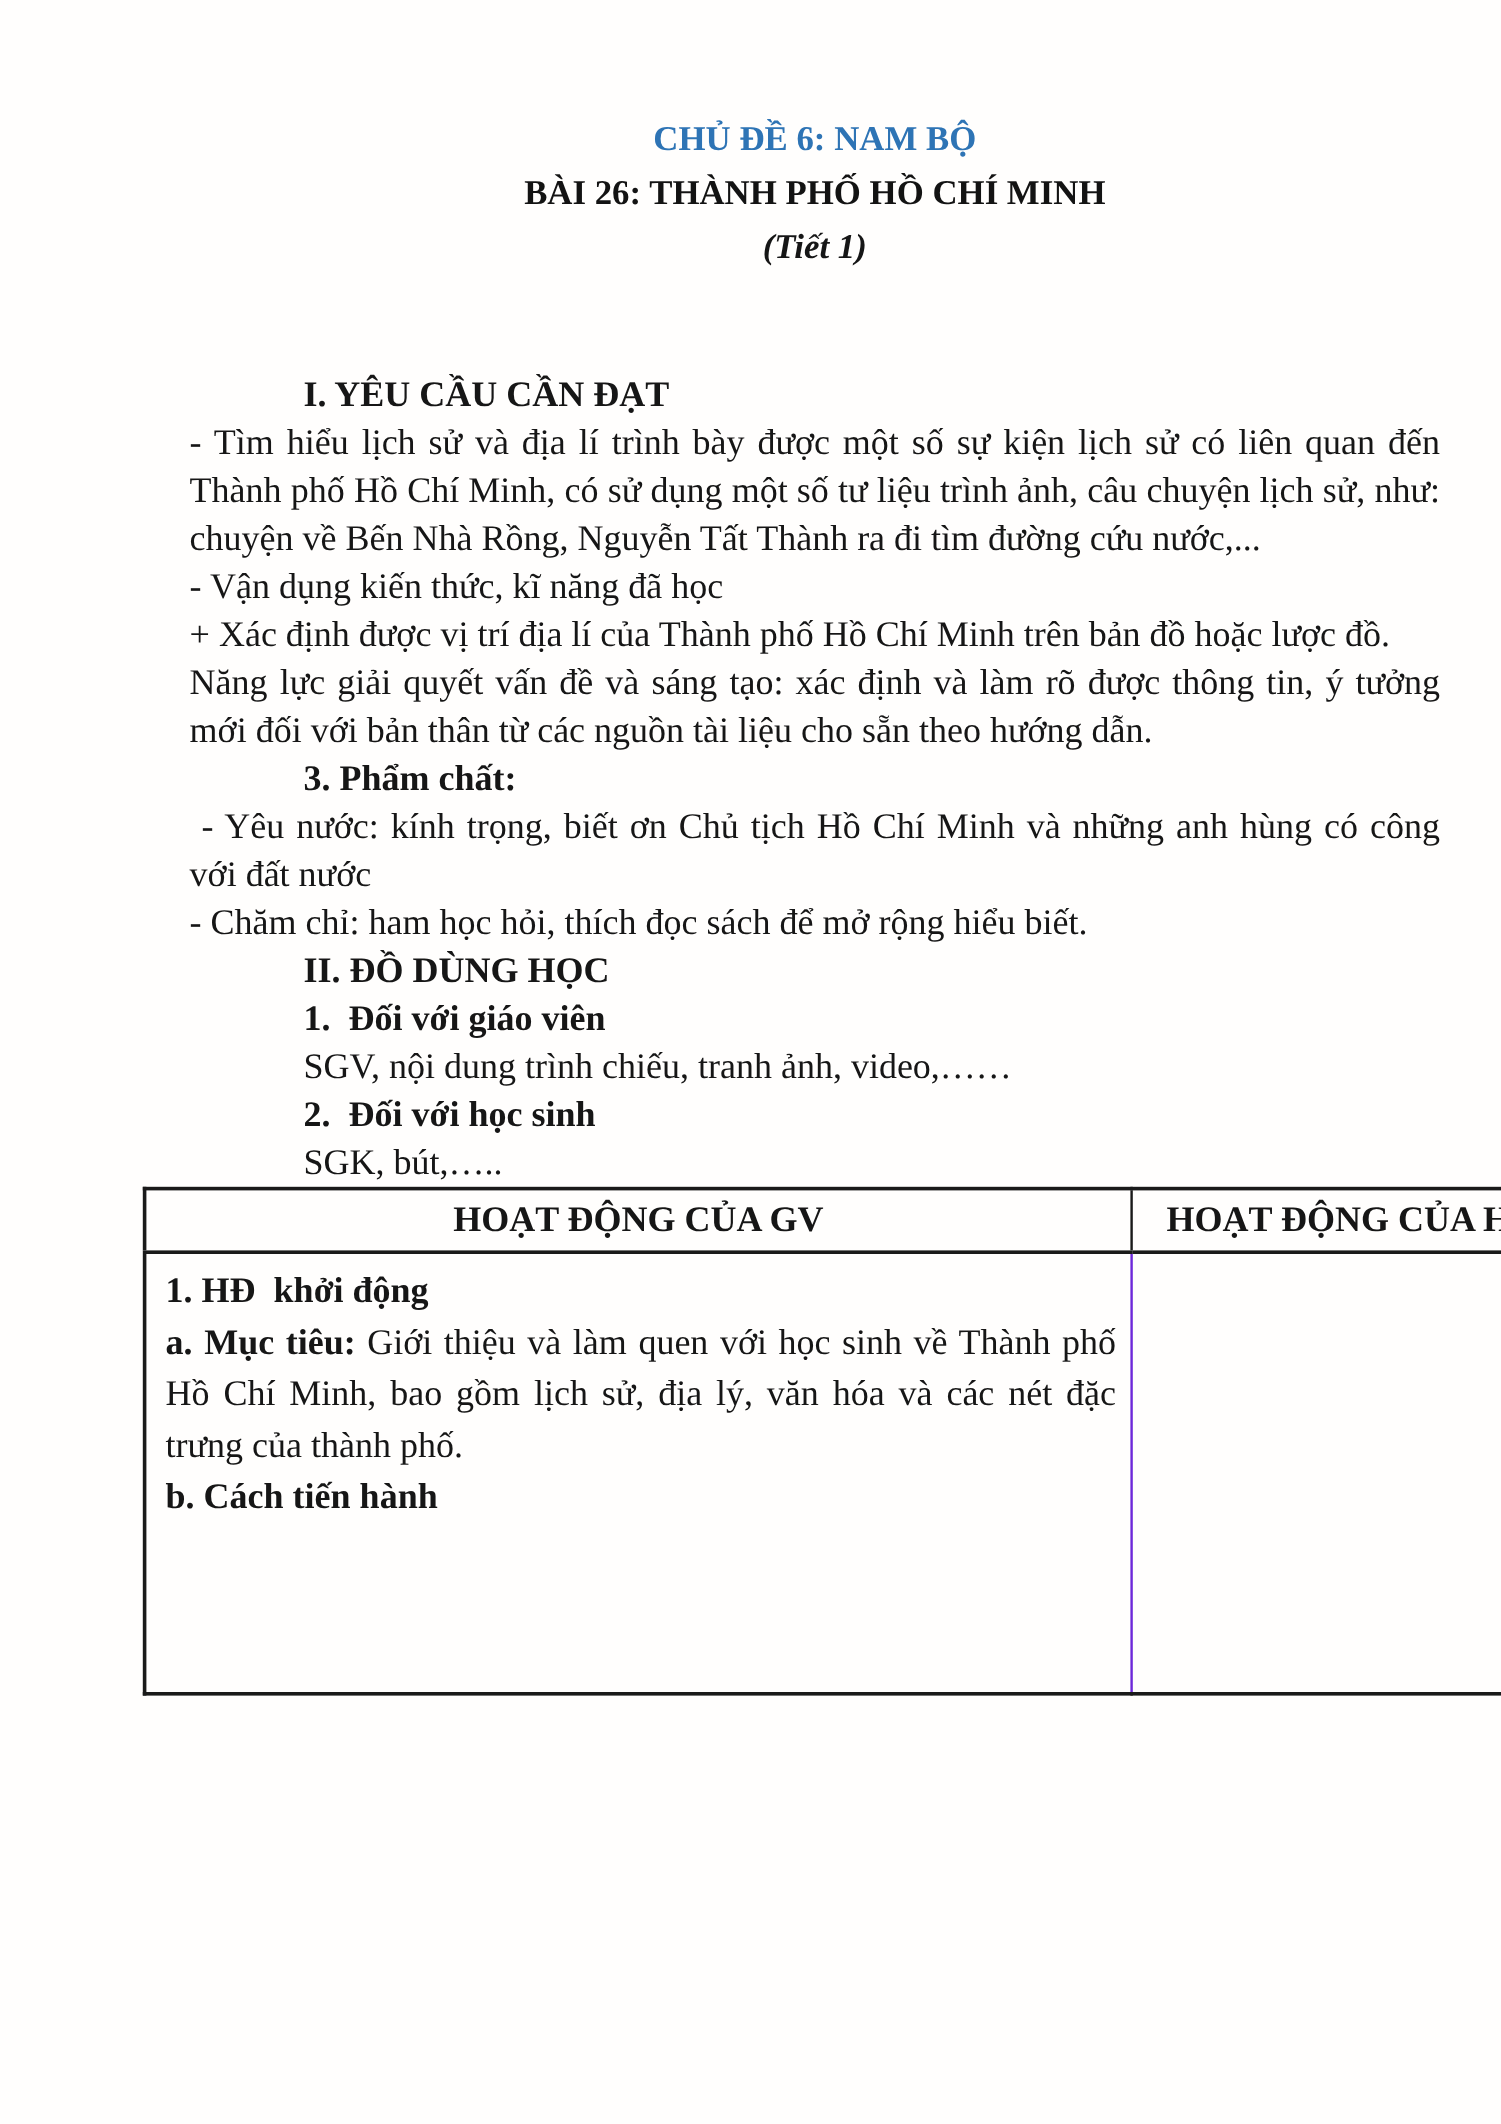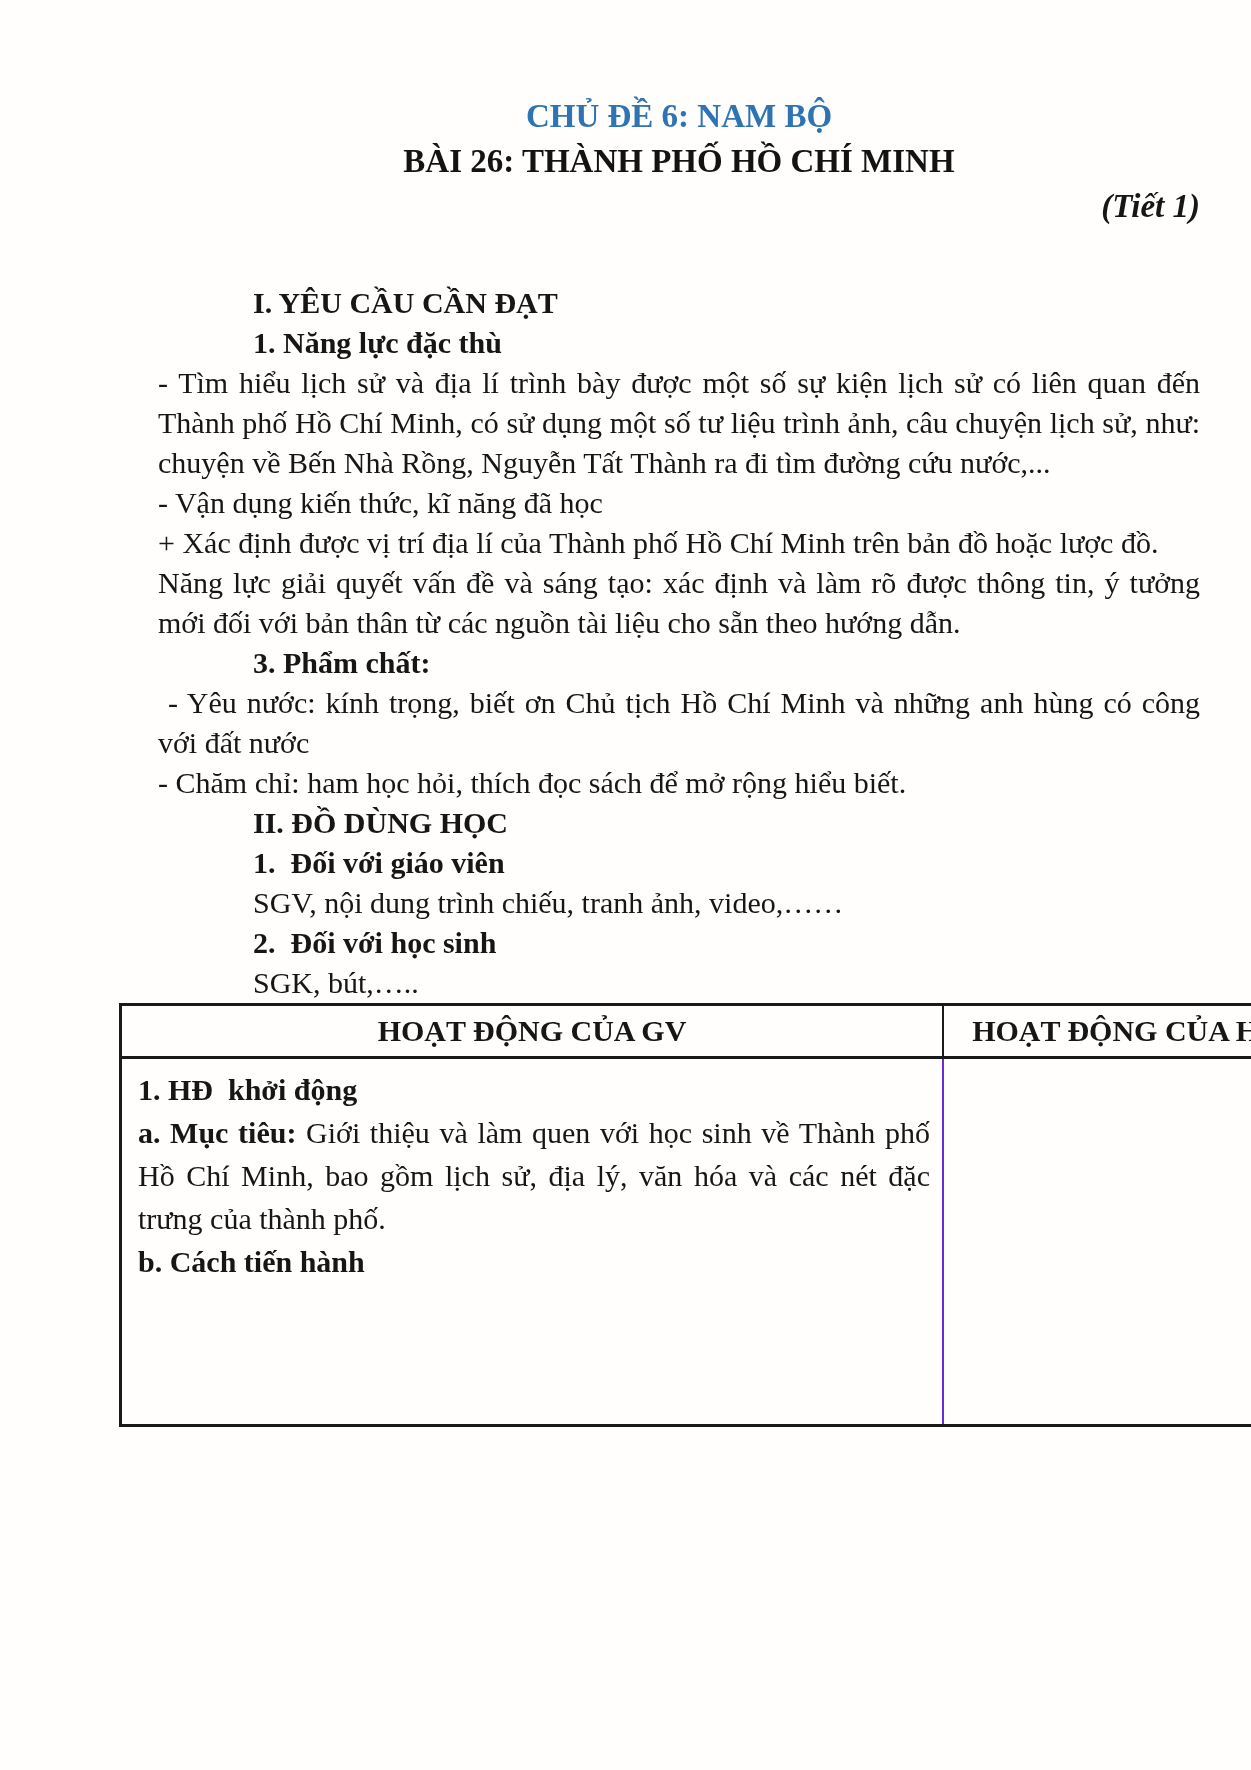--- a/index.html
+++ b/index.html
@@ -13,27 +13,27 @@
     padding: 94px 51px 0 158px;
     color: #161616;
     font-size: 30px;
     line-height: 40px;
     background: #fffefd;
   }
   
   .titles {
     text-align: center;
     font-weight: bold;
-    font-size: 33px;
+    font-size: 29px;
     line-height: 45px;
-    margin-bottom: 54px;
+    margin-bottom: 80px;
   }
   .title-topic  { color: #2e74b5; }
   .title-lesson { color: #131313; }
-  .title-period { font-style: italic; text-align: right; }
+  .title-period { font-style: italic; }
   
   .h {
     font-weight: bold;
     padding-left: 95px;
     white-space: pre-wrap;
   }
   .para {
     margin: 0;
     text-align: justify;
   }
@@ -77,21 +77,20 @@
 
 <div class="page">
 
   <div class="titles">
     <div class="title-topic">CHỦ ĐỀ 6: NAM BỘ</div>
     <div class="title-lesson">BÀI 26: THÀNH PHỐ HỒ CHÍ MINH</div>
     <div class="title-period">(Tiết 1)</div>
   </div>
 
   <div class="h">I. YÊU CẦU CẦN ĐẠT</div>
-  <div class="h">1. Năng lực đặc thù</div>
   <p class="para">- Tìm hiểu lịch sử và địa lí trình bày được một số sự kiện lịch sử có liên quan đến Thành phố Hồ Chí Minh, có sử dụng một số tư liệu trình ảnh, câu chuyện lịch sử, như: chuyện về Bến Nhà Rồng, Nguyễn Tất Thành ra đi tìm đường cứu nước,...</p>
   <p class="para">- Vận dụng kiến thức, kĩ năng đã học</p>
   <p class="para">+ Xác định được vị trí địa lí của Thành phố Hồ Chí Minh trên bản đồ hoặc lược đồ.</p>
   <p class="para">Năng lực giải quyết vấn đề và sáng tạo: xác định và làm rõ được thông tin, ý tưởng mới đối với bản thân từ các nguồn tài liệu cho sẵn theo hướng dẫn.</p>
   <div class="h">3. Phẩm chất:</div>
   <p class="para pre"> - Yêu nước: kính trọng, biết ơn Chủ tịch Hồ Chí Minh và những anh hùng có công với đất nước</p>
   <p class="para">- Chăm chỉ: ham học hỏi, thích đọc sách để mở rộng hiểu biết.</p>
 
   <div class="h">II. ĐỒ DÙNG HỌC</div>
   <div class="h">1.  Đối với giáo viên</div>

